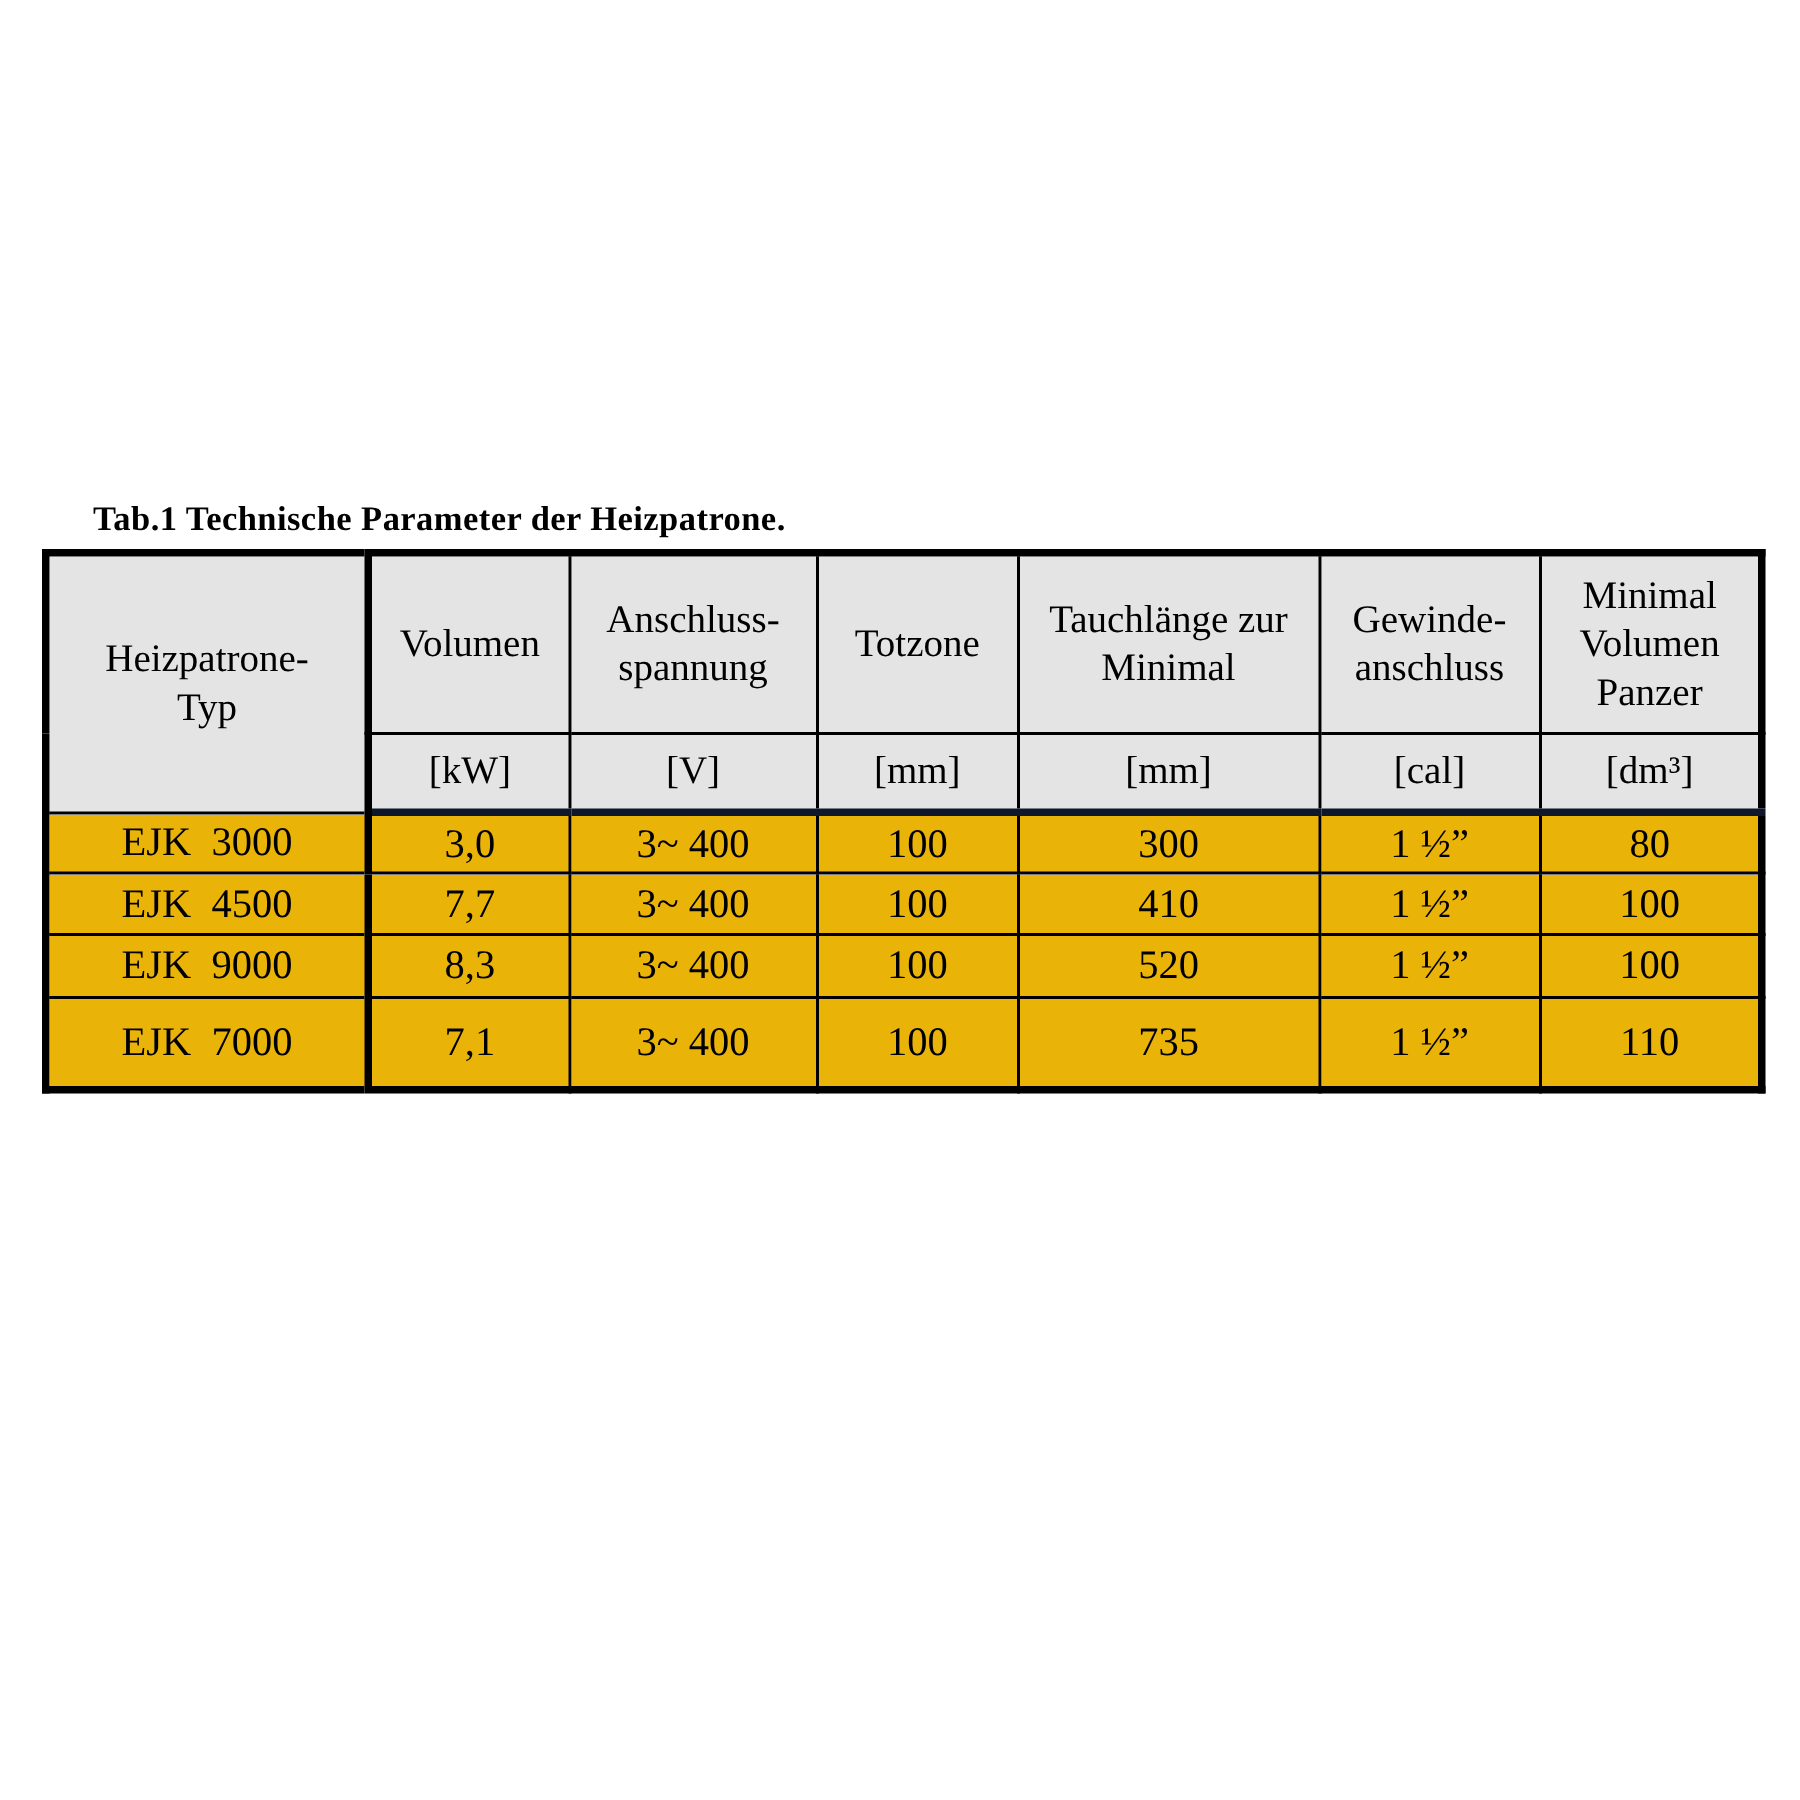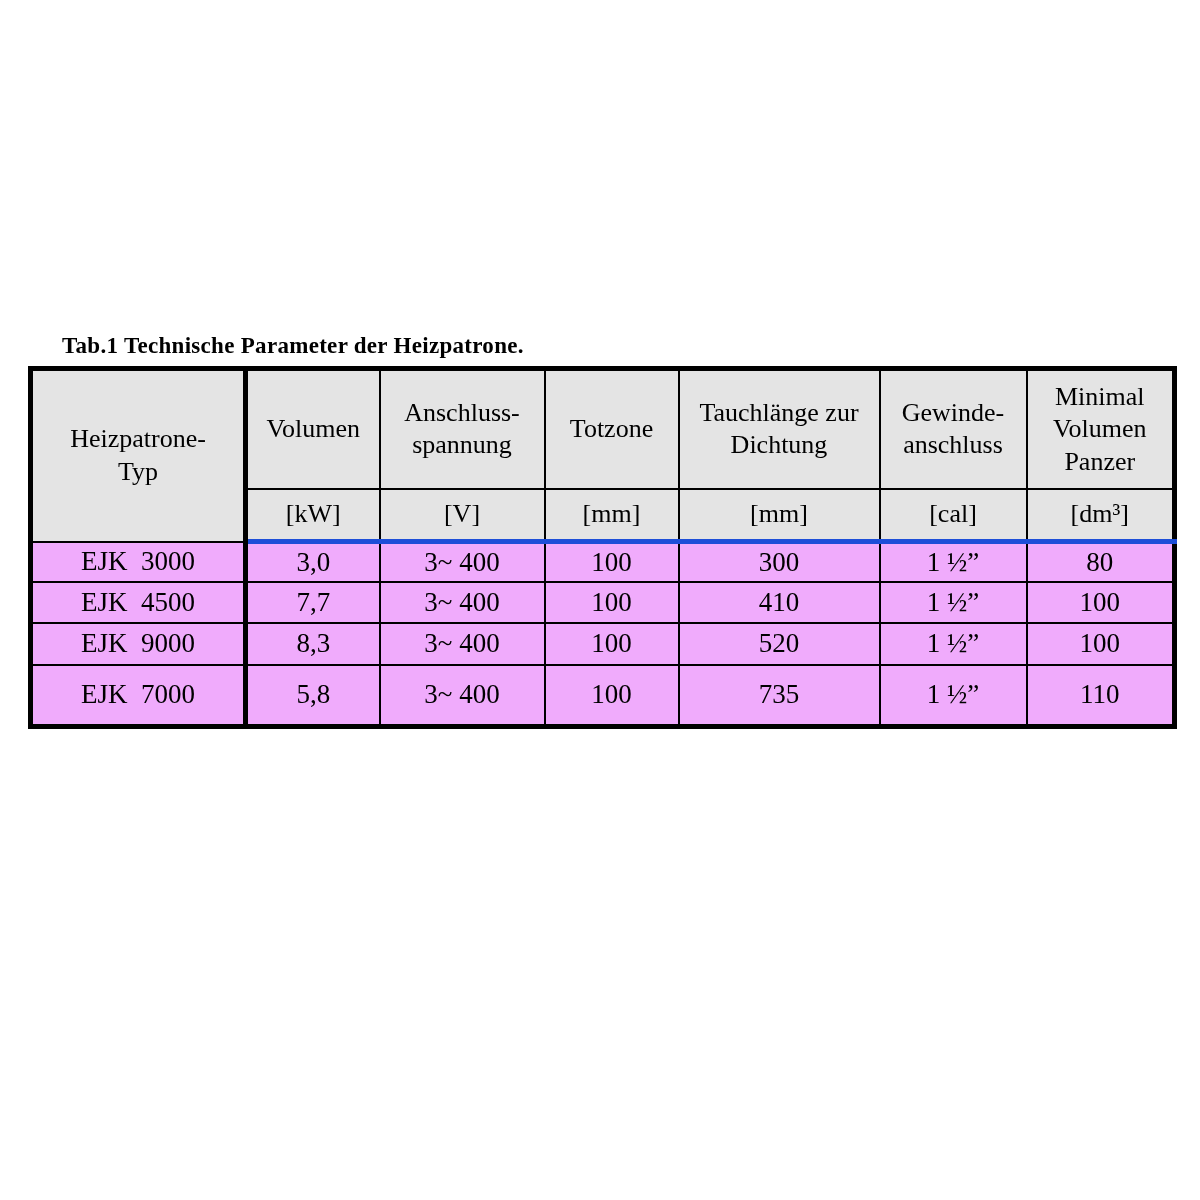--- a/index.html
+++ b/index.html
@@ -43,26 +43,26 @@
   thead th {
     background: #e4e4e4;
     font-size: 26px;
     line-height: 1.25;
     white-space: pre-line;
   }
   tr.h1 { height: 120px; }
   tr.h2 { height: 53px; }
   tr.h2 th { white-space: pre; }
   
-  tr.h2 th, th.rowspan-col { border-bottom: 5px solid #1d4ed8; }
+  tr.h2 th, th.rowspan-col { border-bottom: 5px solid #0f172a; }
   
   .thick-right { border-right: 5px solid #000000 !important; }
   
   tbody td {
-    background: #f0abfc;
+    background: #eab308;
     font-size: 27px;
     white-space: pre;
   }
   tr.r1 { height: 40px; }
   tr.r2 { height: 41px; }
   tr.r3 { height: 42px; }
   tr.r4 { height: 62px; }
 </style>
 </head>
 <body>
@@ -83,21 +83,21 @@
     </colgroup>
     <thead>
       <tr class="h1">
         <th rowspan="2" class="thick-right rowspan-col">Heizpatrone-
 Typ</th>
         <th>Volumen</th>
         <th>Anschluss-
 spannung</th>
         <th>Totzone</th>
         <th>Tauchlänge zur
-Dichtung</th>
+Minimal</th>
         <th>Gewinde-
 anschluss</th>
         <th>Minimal
 Volumen
 Panzer</th>
       </tr>
       <tr class="h2">
         <th>[kW]</th>
         <th>[V]</th>
         <th>[mm]</th>
@@ -129,21 +129,21 @@
         <td class="thick-right">EJK  9000</td>
         <td>8,3</td>
         <td>3~ 400</td>
         <td>100</td>
         <td>520</td>
         <td>1 ½”</td>
         <td>100</td>
       </tr>
       <tr class="r4">
         <td class="thick-right">EJK  7000</td>
-        <td>5,8</td>
+        <td>7,1</td>
         <td>3~ 400</td>
         <td>100</td>
         <td>735</td>
         <td>1 ½”</td>
         <td>110</td>
       </tr>
     </tbody>
   </table>
 </div>
 

